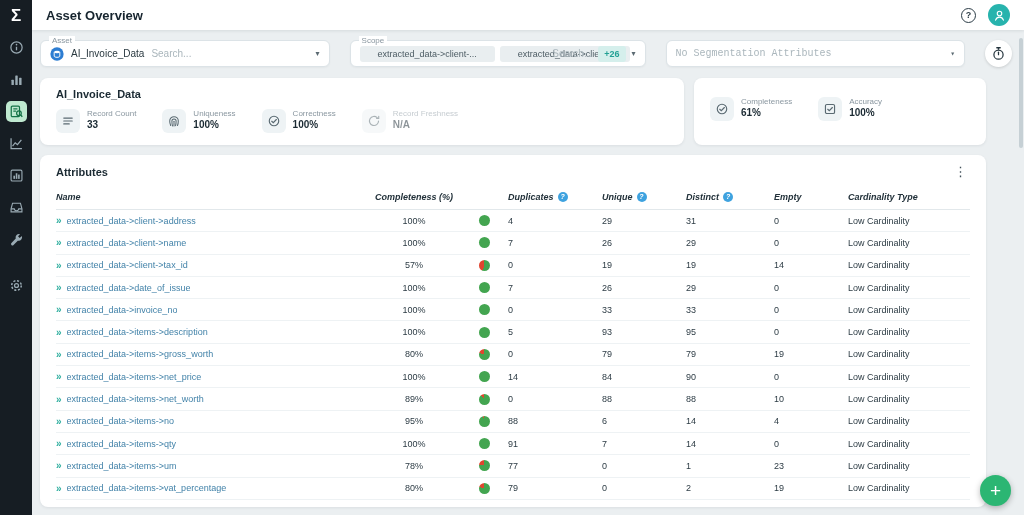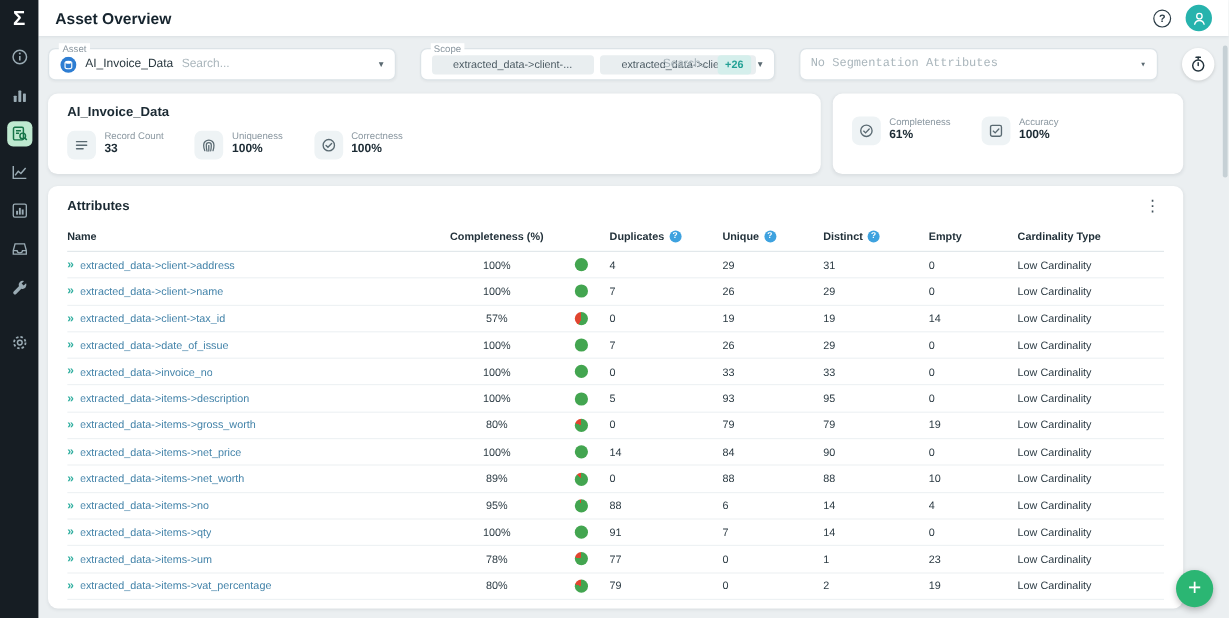--- a/index.html
+++ b/index.html
@@ -78,21 +78,21 @@
 
   
   .table-card { margin-top:10px; flex:1; min-height:0; display:flex; flex-direction:column;
                 overflow:hidden; }
   .table-card-head { display:flex; align-items:center; justify-content:space-between;
                      padding:10px 16px 6px; }
   .kebab { font-size:13px; color:#41505a; padding:0 3px; line-height:1; }
   .thead, .trow { display:grid; align-items:center;
       grid-template-columns:minmax(0,1fr) 92px 48px 94px 84px 88px 74px 122px; }
   .thead { margin:0 16px; height:26px; border-bottom:1px solid #e2e8eb; }
-  .th { font-size:9px; font-weight:bold; color:#22313a; display:flex; align-items:flex-end; gap:4px; }
+  .th { font-size:9px; font-weight:bold; color:#22313a; display:flex; align-items:flex-end; gap:4px;font-style:italic; }
   .th.col-1 { justify-content:center; }
   .help-badge { width:10px; height:10px; border-radius:50%; background:#3ea2df; color:#ffffff;
                 font-size:7px; font-weight:bold; display:inline-flex; align-items:center;
                 justify-content:center; }
   .tbody { margin:0 16px; overflow:hidden; }
   .trow { height:22.3px; border-bottom:1px solid #eef2f4; }
   .td { font-size:9px; color:#2c3b44; }
   .name-cell { display:flex; align-items:center; gap:6px; min-width:0; }
   .chev { color:#2fae9f; font-size:10px; font-weight:bold; letter-spacing:-1px; }
   .attr-link { color:#4383a9; white-space:nowrap; overflow:hidden; text-overflow:ellipsis; }
@@ -271,20 +271,32 @@
                   <svg viewBox="0 0 16 16" fill="none" stroke="currentColor" stroke-width="1.3" stroke-linecap="round">
                     <circle cx="8" cy="8" r="5.4"></circle>
                     <polyline points="5.4,8.3 7.2,10 10.7,6.3"></polyline>
                   </svg>
                 </span>
                 <span class="metric-text" data-interactable="false">
                   <span class="metric-label" data-interactable="false">Correctness</span>
                   <span class="metric-value" data-interactable="false">100%</span>
                 </span>
               </div>
+              <div class="metric muted" data-interactable="false">
+                <span class="metric-icon" data-interactable="false">
+                  <svg viewBox="0 0 16 16" fill="none" stroke="currentColor" stroke-width="1.3" stroke-linecap="round">
+                    <path d="M13.2 8a5.2 5.2 0 1 1-1.6-3.8"></path>
+                    <polyline points="13.4,2.6 13.4,5 11,5"></polyline>
+                  </svg>
+                </span>
+                <span class="metric-text" data-interactable="false">
+                  <span class="metric-label" data-interactable="false">Record Freshness</span>
+                  <span class="metric-value" data-interactable="false">N/A</span>
+                </span>
+              </div>
             </div>
         </div>
         <div class="card avg-card" data-interactable="false">
           <div id="avg-metrics" class="metrics" data-interactable="false">
               <div class="metric" data-interactable="false">
                 <span class="metric-icon" data-interactable="false">
                   <svg viewBox="0 0 16 16" fill="none" stroke="currentColor" stroke-width="1.3" stroke-linecap="round">
                     <circle cx="8" cy="8" r="5.4"></circle>
                     <polyline points="5.4,8.3 7.2,10 10.7,6.3"></polyline>
                   </svg>

